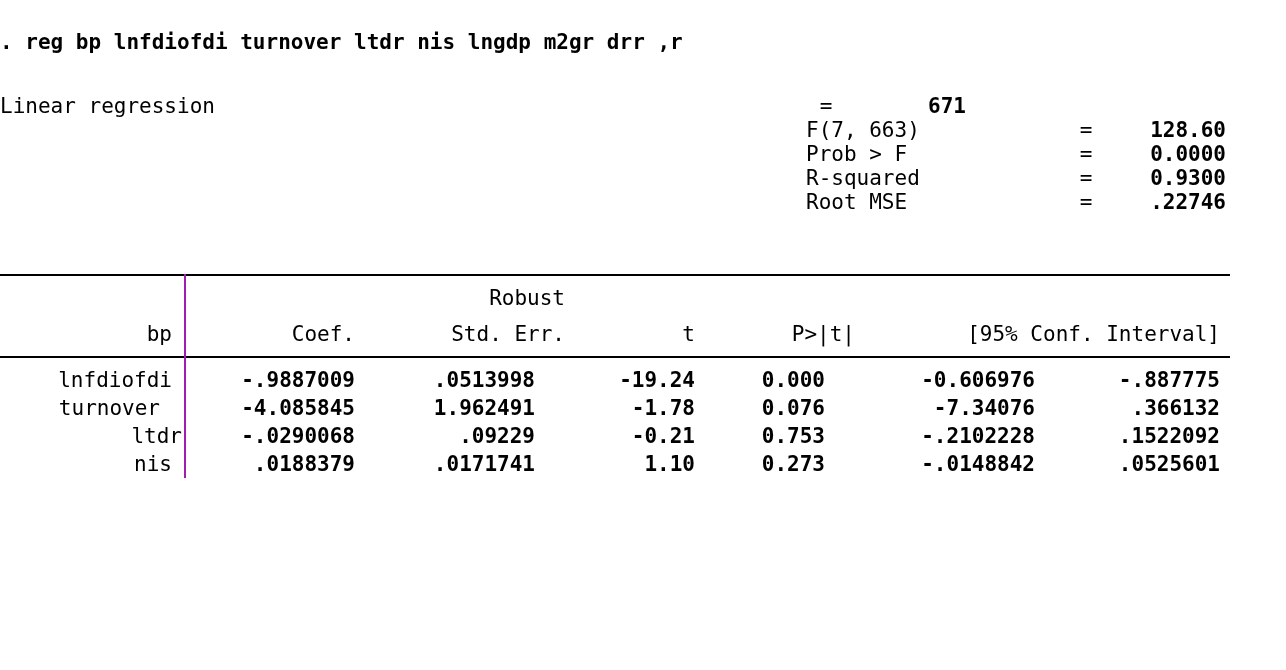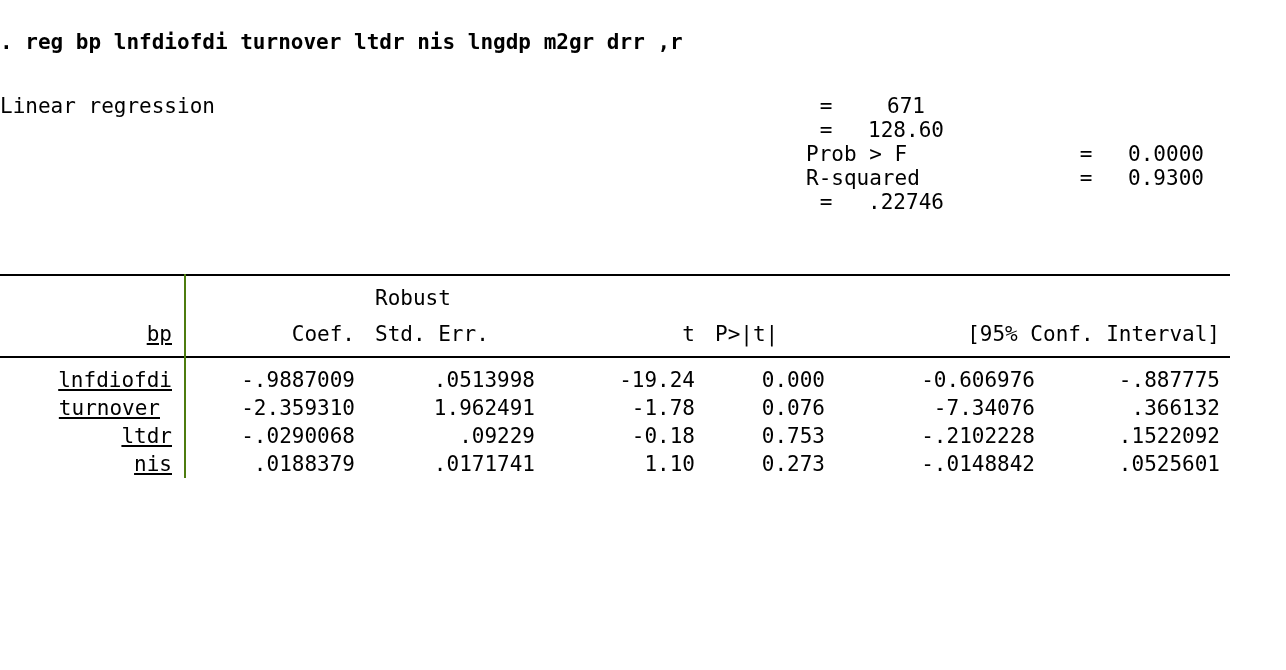--- a/index.html
+++ b/index.html
@@ -27,35 +27,35 @@
   }
   .summary-right {
     margin-left: auto;
     padding-right: 60px;
   }
   .sum-row {
     display: flex;
   }
   .sum-label { width: 260px; }
   .sum-eq { width: 40px; text-align: center; }
-  .sum-val { width: 120px; text-align: center; font-weight: normal; }
+  .sum-val { width: 120px; text-align: right; font-weight: bold; }
 
   table {
     border-collapse: collapse;
     width: 1230px;
   }
   th, td {
     padding: 2px 0;
     font-weight: normal;
   }
-  .vline { border-right: 2px solid #4d7c0f; text-decoration: underline; }
+  .vline { border-right: 2px solid #a21caf; }
   .hline td, .hline th { border-top: 2px solid #000; }
   .r { text-align: right; }
-  .c { text-align: left; }
-  .bold { font-weight: normal; }
+  .c { text-align: right; }
+  .bold { font-weight: bold; }
 
   col.c0 { width: 185px; }
   col.c1 { width: 190px; }
   col.c2 { width: 190px; }
   col.c3 { width: 150px; }
   col.c4 { width: 140px; }
   col.c5 { width: 200px; }
   col.c6 { width: 175px; }
 
   thead td { padding-top: 10px; }
@@ -70,34 +70,36 @@
   <div class="cmd">. reg bp lnfdiofdi turnover ltdr nis lngdp m2gr drr ,r</div>
 
   <div class="summary">
     <div class="summary-left">Linear regression</div>
     <div class="summary-right">
       <div class="sum-row">
         <span class="sum-eq">=</span>
         <span class="sum-val">671</span>
       </div>
       <div class="sum-row">
+        <span class="sum-label">F(7, 663)</span>
         <span class="sum-eq">=</span>
         <span class="sum-val">128.60</span>
       </div>
       <div class="sum-row">
         <span class="sum-label">Prob &gt; F</span>
         <span class="sum-eq">=</span>
         <span class="sum-val">0.0000</span>
       </div>
       <div class="sum-row">
         <span class="sum-label">R-squared</span>
         <span class="sum-eq">=</span>
         <span class="sum-val">0.9300</span>
       </div>
       <div class="sum-row">
+        <span class="sum-label">Root MSE</span>
         <span class="sum-eq">=</span>
         <span class="sum-val">.22746</span>
       </div>
     </div>
   </div>
 
   <table>
     <colgroup>
       <col class="c0">
         <col class="c1">
@@ -131,32 +133,32 @@
         <td class="r vline" style="padding-right:12px">lnfdiofdi</td>
         <td class="r bold" style="padding-right:20px">-.9887009</td>
         <td class="r bold" style="padding-right:30px">.0513998</td>
         <td class="r bold" style="padding-right:20px">-19.24</td>
         <td class="r bold" style="padding-right:30px">0.000</td>
         <td class="r bold" style="padding-right:20px">-0.606976</td>
         <td class="r bold" style="padding-right:10px">-.887775</td>
       </tr>
       <tr>
         <td class="r vline" style="padding-right:24px">turnover</td>
-        <td class="r bold" style="padding-right:20px">-2.359310</td>
+        <td class="r bold" style="padding-right:20px">-4.085845</td>
         <td class="r bold" style="padding-right:30px">1.962491</td>
         <td class="r bold" style="padding-right:20px">-1.78</td>
         <td class="r bold" style="padding-right:30px">0.076</td>
         <td class="r bold" style="padding-right:20px">-7.34076</td>
         <td class="r bold" style="padding-right:10px">.366132</td>
       </tr>
       <tr>
-        <td class="r vline" style="padding-right:12px">ltdr</td>
+        <td class="r vline" style="padding-right:2px">ltdr</td>
         <td class="r bold" style="padding-right:20px">-.0290068</td>
         <td class="r bold" style="padding-right:30px">.09229</td>
-        <td class="r bold" style="padding-right:20px">-0.18</td>
+        <td class="r bold" style="padding-right:20px">-0.21</td>
         <td class="r bold" style="padding-right:30px">0.753</td>
         <td class="r bold" style="padding-right:20px">-.2102228</td>
         <td class="r bold" style="padding-right:10px">.1522092</td>
       </tr>
       <tr>
         <td class="r vline" style="padding-right:12px">nis</td>
         <td class="r bold" style="padding-right:20px">.0188379</td>
         <td class="r bold" style="padding-right:30px">.0171741</td>
         <td class="r bold" style="padding-right:20px">1.10</td>
         <td class="r bold" style="padding-right:30px">0.273</td>

